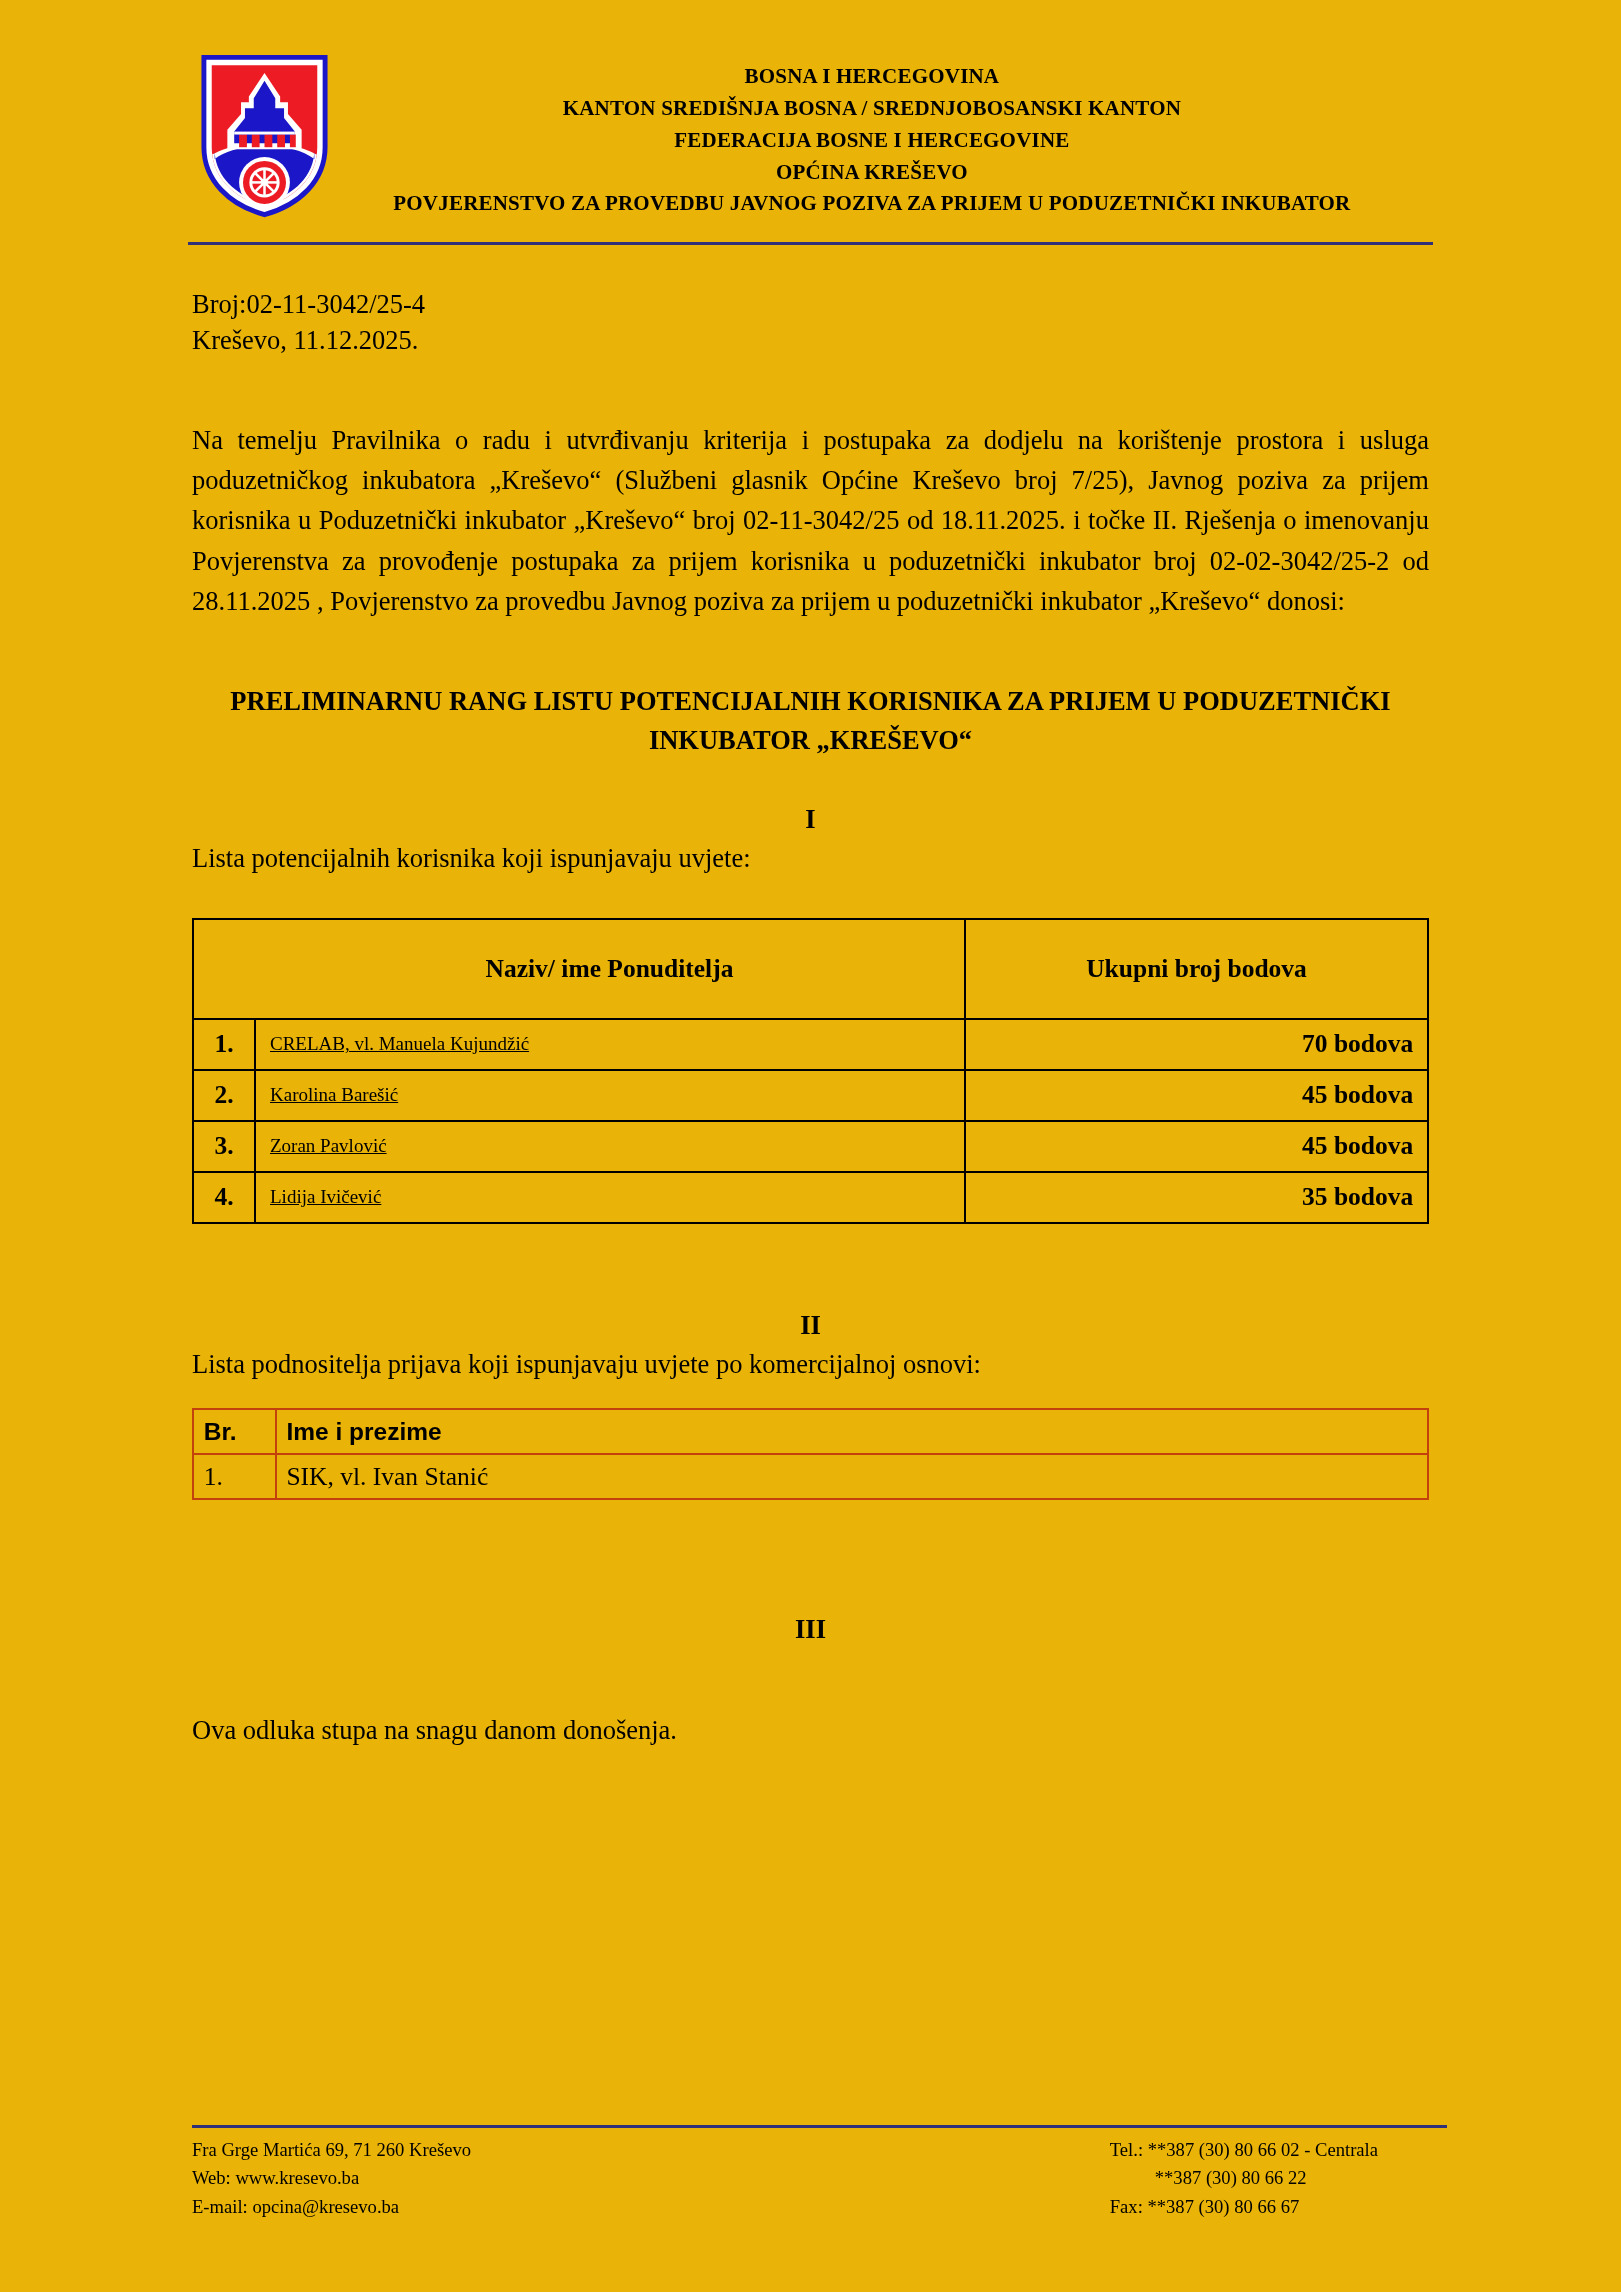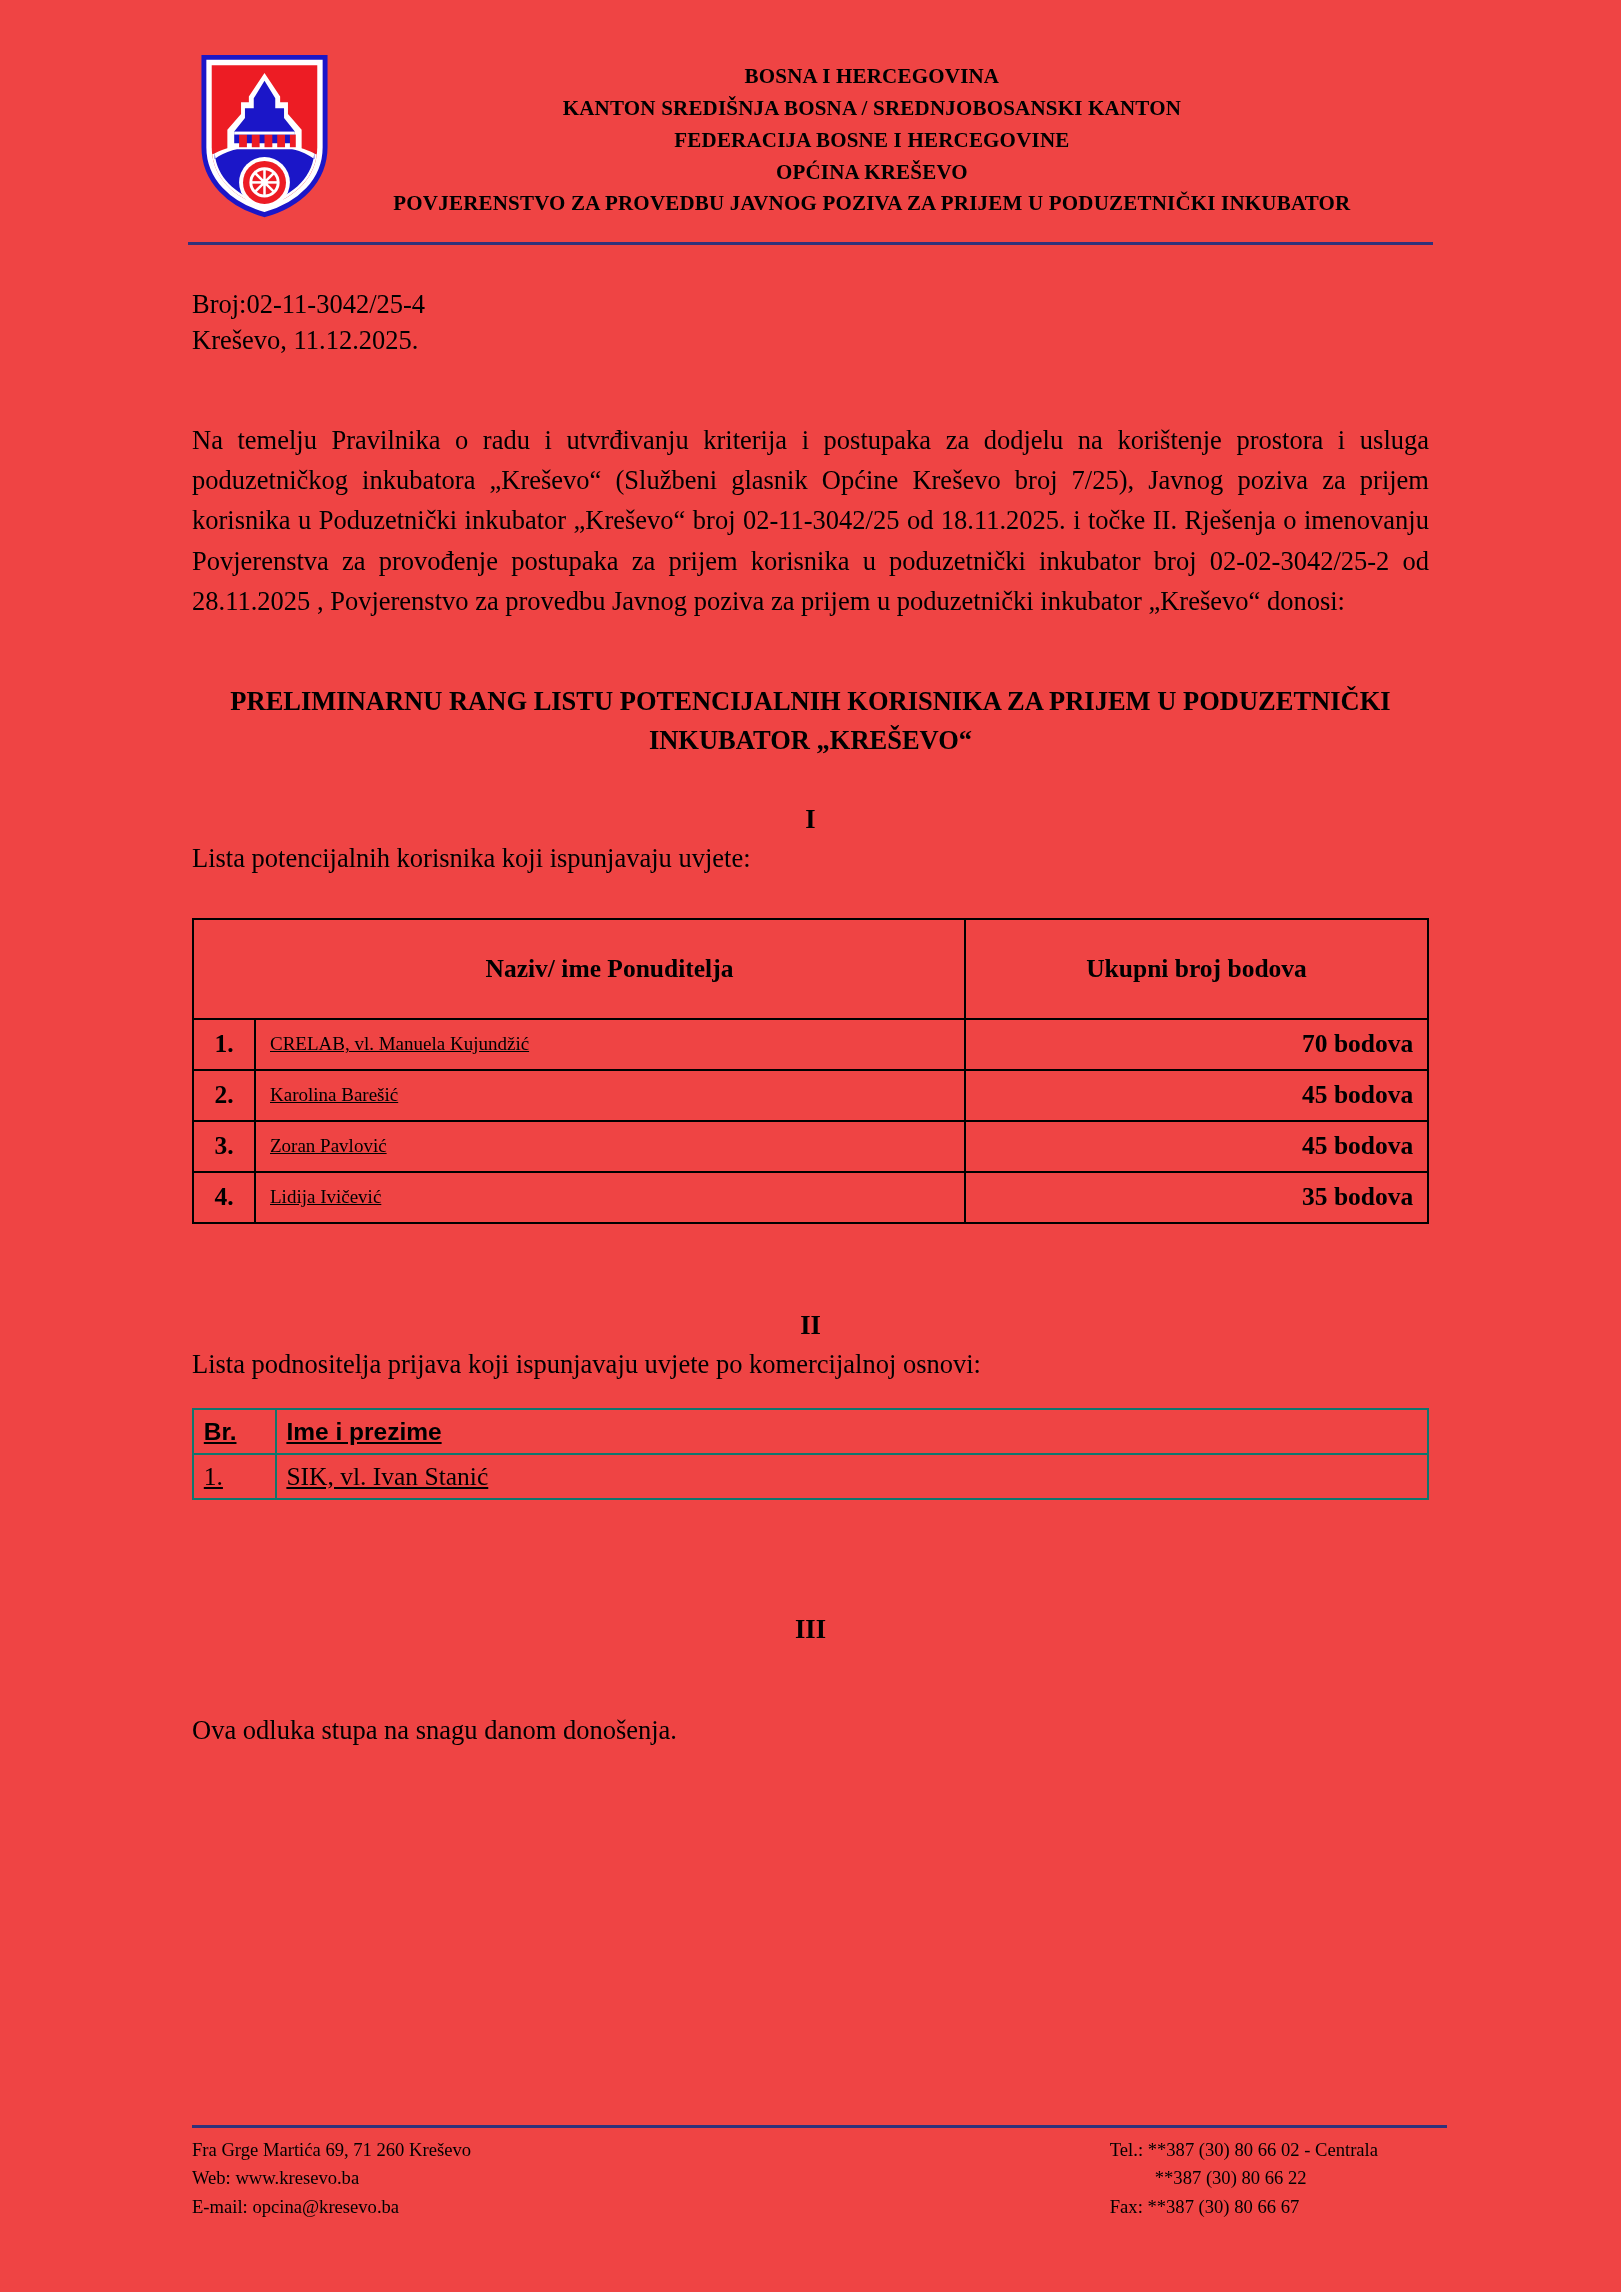--- a/index.html
+++ b/index.html
@@ -9,21 +9,21 @@
   }
   body {
     font-family: "Liberation Serif", "DejaVu Serif", serif;
     color: #000000;
   }
   .page {
     position: relative;
     width: 1621px;
     height: 2293px;
     margin: 0 auto;
-    background: #ef4444;
+    background: #eab308;
     box-sizing: border-box;
     padding: 0;
     overflow: hidden;
   }
 
   
   .header {
     display: flex;
     align-items: flex-start;
     padding: 51px 196px 0 191px;
@@ -157,25 +157,24 @@
   }
 
   
   .simple-table {
     margin-top: 25.5px;
     width: 100%;
     border-collapse: collapse;
     table-layout: fixed;
   }
   .simple-table td {
-    border: 2px solid #0f766e;
+    border: 2px solid #c2410c;
     padding: 2px 9.8px;
     height: 39px;
     vertical-align: middle;
-    text-decoration: underline;
   }
   .simple-table .s-no { width: 61px; }
   .simple-table thead td {
     font-family: "Liberation Sans", "DejaVu Sans", sans-serif;
     font-weight: bold;
     font-size: 24.5px;
   }
   .simple-table tbody td {
     font-size: 25.5px;
   }

